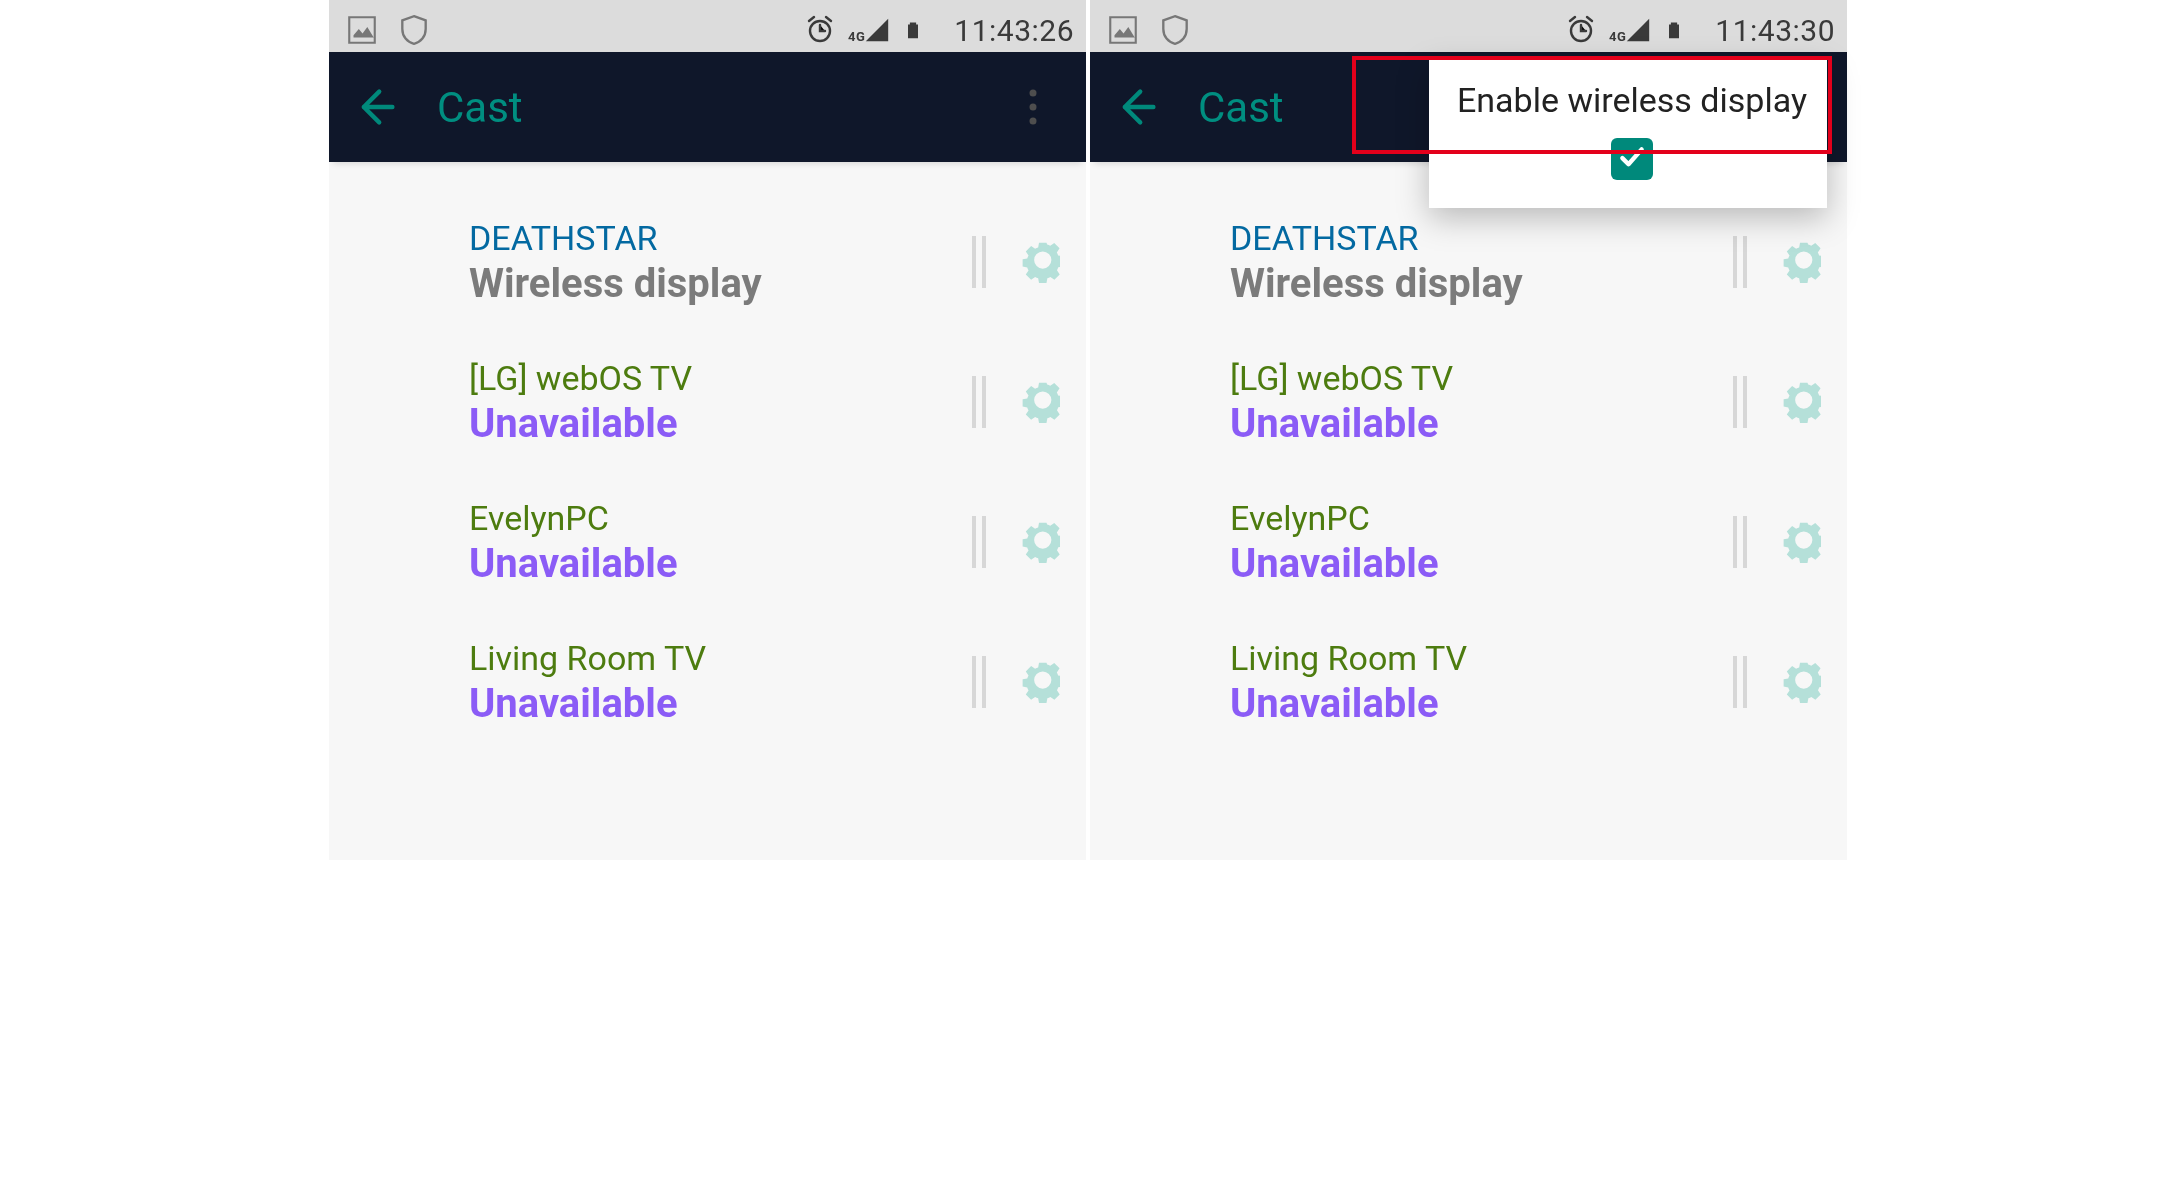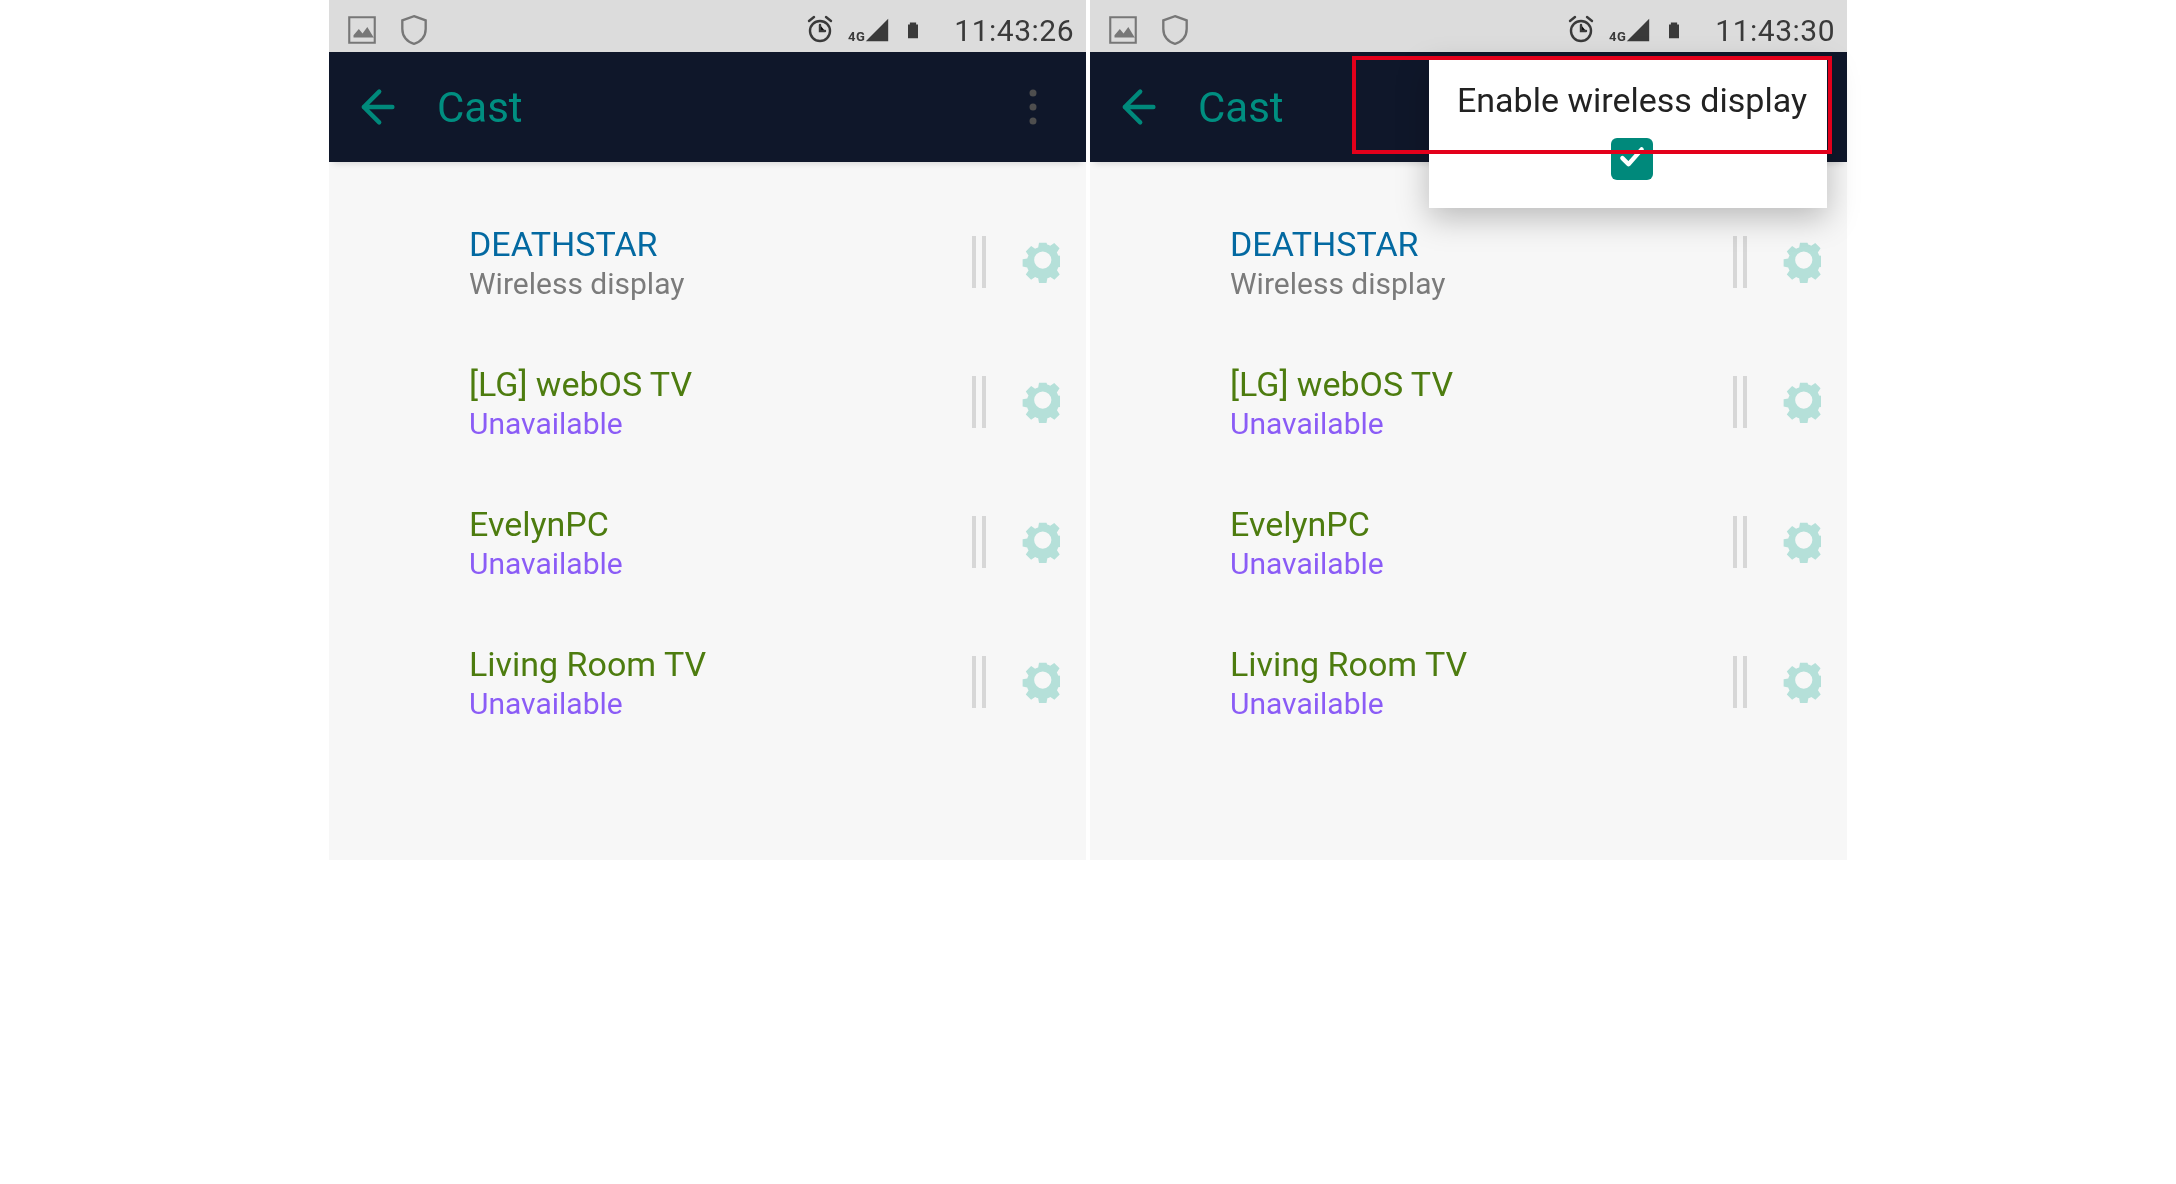--- a/index.html
+++ b/index.html
@@ -65,21 +65,21 @@
   
   .more-highlight { position:absolute; border:4px solid #e3001b; pointer-events:none; }
   .more-highlight-box { right:12px; top:60px; width:85px; height:100px; }
   .arrow-callout { position:absolute; top:78px; right:110px; pointer-events:none; }
 
   
   .list { padding: 30px 0 0 0; }
   .row { display:flex; align-items:center; padding: 20px 26px 20px 140px; height:140px; cursor:pointer;}
   .row-text { flex:1; }
   .dev-name { font-size: 34px; font-weight: 400; color:#0369a1; line-height:1.25; }
-  .dev-sub  { font-size: 30px; font-weight: 400; color:#7b7b7b; }
+  .dev-sub  { font-size: 40px; font-weight: 700; color:#7b7b7b; }
   .row.disabled .dev-name { color:#4d7c0f; }
   .row.disabled .dev-sub  { color:#8b5cf6; }
 
   .drag-handle { width:20px; display:flex; gap:6px; margin-right:22px; }
   .drag-bar { width:4px; height:52px; background:#d7d7d7; }
 
   .gear { color:#b5e0d9; cursor:pointer; }
 
   
   .popup {

